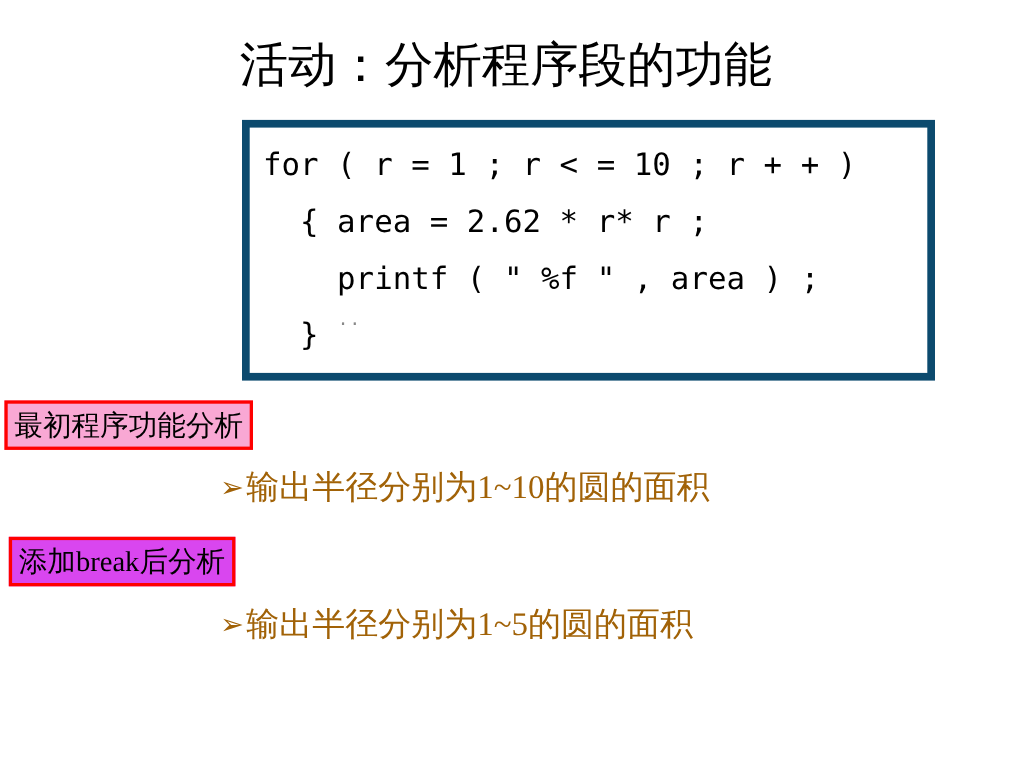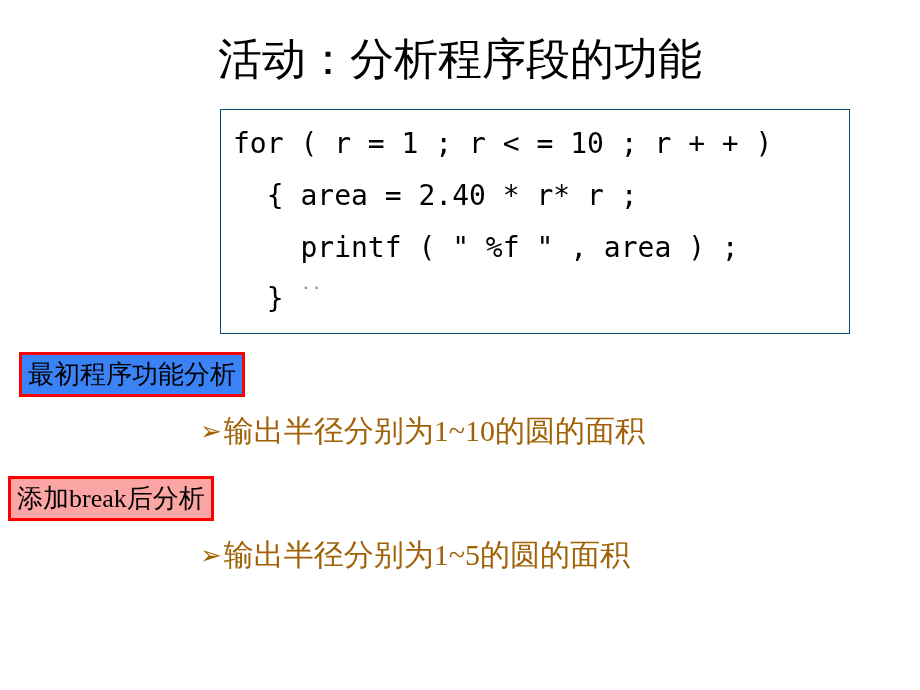--- a/index.html
+++ b/index.html
@@ -17,21 +17,21 @@
     }
     .title {
       text-align: center;
       font-size: 44px;
       padding-top: 30px;
       padding-bottom: 20px;
       font-weight: normal;
       color: #000;
     }
     .code-box {
-      border: 1px solid #0c4a6e;
+      border: 7px solid #0c4a6e;
       margin-left: 220px;
       margin-right: 50px;
       padding: 8px 12px 8px 12px;
       font-size: 28px;
       line-height: 1.85;
       font-family: "SimSun", "宋体", monospace;
       color: #000;
       position: relative;
       width: 630px;
     }
@@ -41,31 +41,31 @@
     .watermark-dot {
       position: absolute;
       bottom: 35px;
       left: 80px;
       font-size: 16px;
       color: #888;
       letter-spacing: 1px;
     }
     .label-box-1 {
       border: 3px solid #ff0000;
-      background: #3b82f6;
+      background: #f9a8d4;
       display: inline-block;
       font-size: 26px;
       padding: 2px 6px;
       margin-top: 18px;
-      margin-left: 19px;
+      margin-left: 4px;
       color: #000;
     }
     .label-box-2 {
       border: 3px solid #ff0000;
-      background: #fca5a5;
+      background: #d946ef;
       display: inline-block;
       font-size: 26px;
       padding: 2px 6px;
       margin-top: 24px;
       margin-left: 8px;
       color: #000;
       font-family: "Times New Roman", "SimSun", serif;
     }
     .bullet-line {
       font-size: 30px;
@@ -81,21 +81,21 @@
       margin-right: 2px;
     }
   </style>
 </head>
 <body>
 
 <h1 class="title">活动：分析程序段的功能</h1>
 
 <div class="code-box">
   <div class="code-line">for ( r = 1 ; r &lt; = 10 ; r + + )</div>
-  <div class="code-line">  { area = 2.40 * r* r ;</div>
+  <div class="code-line">  { area = 2.62 * r* r ;</div>
   <div class="code-line">    printf ( " %f " , area ) ;</div>
   <div class="code-line">  }</div>
   <div class="watermark-dot">..</div>
 </div>
 
 <div>
   <span class="label-box-1">最初程序功能分析</span>
 </div>
 
 <div class="bullet-line">

